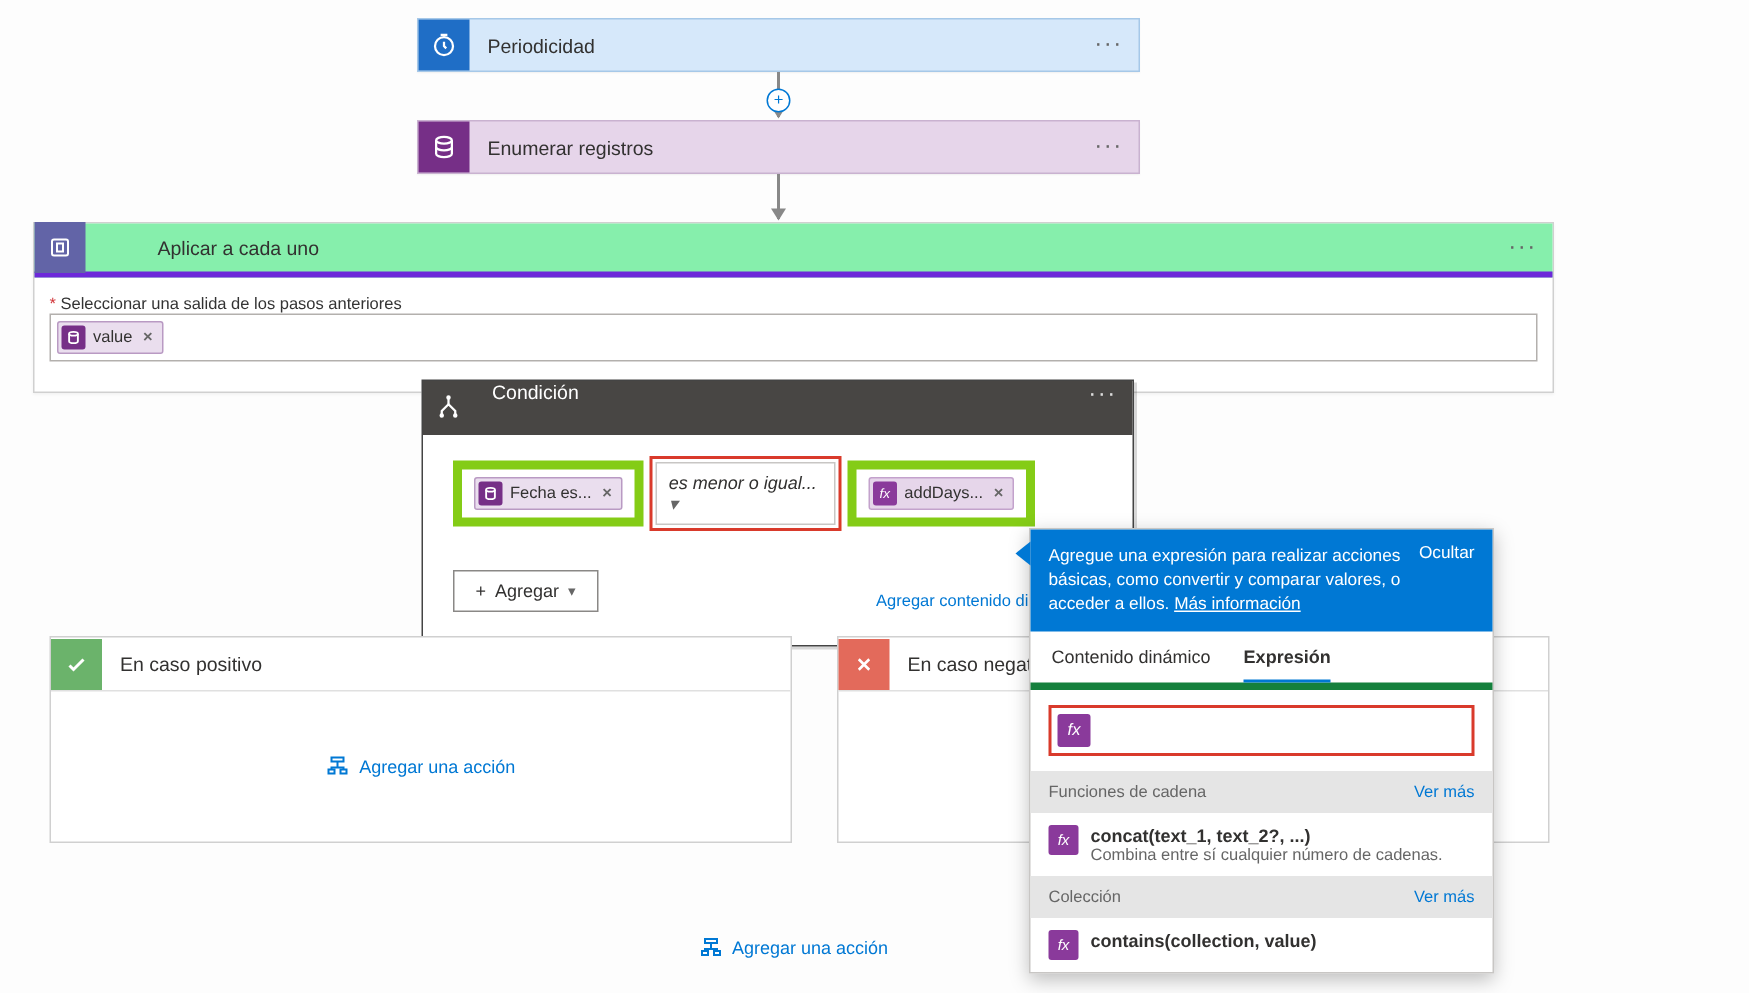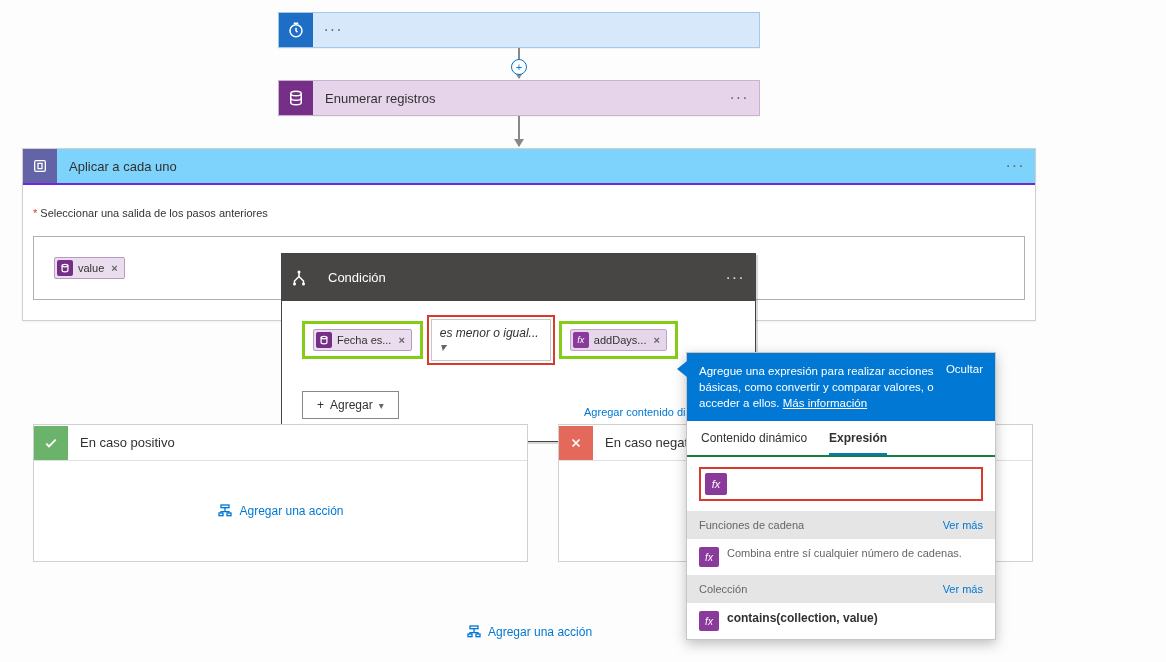--- a/index.html
+++ b/index.html
@@ -29,51 +29,51 @@
   .arrow2 { top: 116px; height: 30px; }
   .plus-circle {
     position:absolute; left:511px; top:59px; width:16px; height:16px; border:1px solid #0078d4; border-radius:50%;
     background:#fff; display:flex; align-items:center; justify-content:center; color:#0078d4; font-size:11px; z-index:2;
   }
 
   .foreach {
     position:absolute; left:22px; top:148px; width:1014px; background:#fff; border:1px solid #d0d0d0;
     box-shadow: 0 1px 2px rgba(0,0,0,0.05);
   }
-  .foreach-header { display:flex; align-items:center; height:36px; border-bottom:2px solid #6d28d9; background:#7dd3fc; }
+  .foreach-header { display:flex; align-items:center; height:36px; border-bottom:4px solid #6d28d9; background:#86efac;gap:36px; }
   .foreach-header .icon-box { width:34px; height:34px; background:#6264a7; display:flex; align-items:center; justify-content:center; color:#fff; }
   .foreach-header .title { flex:1; padding:0 12px; font-size:13px; }
   .foreach-header .ellipsis { width: 40px; text-align: center; color: #666; cursor: pointer; font-size: 16px; letter-spacing:1px;}
 
   .foreach-body { padding: 12px 10px 20px; }
-  .label-req { font-size:11px; color:#333;margin-top:10px; }
+  .label-req { font-size:11px; color:#333; }
   .label-req .ast { color:#d13438; }
   .value-token-row {
-    margin-top:17px; width:100%; border:1px solid #b3b0ad; padding:20px; display:flex; align-items:flex-end;
+    margin-top:0; width:100%; border:1px solid #b3b0ad; padding:4px; display:flex; align-items:flex-end;
   }
   .token {
     display:inline-flex; align-items:center; background:#eadeee; border:1px solid #b99ac3; border-radius:2px;
     font-size:11px; padding:2px 6px 2px 2px; gap:5px;
   }
   .token.fx { background:#e6d6ea; border-color:#c3a2cc; }
   .token .tok-icon { width:16px; height:16px; background:#762f87; color:#fff; display:flex; align-items:center; justify-content:center; font-size:9px; border-radius:2px; }
   .token.fx .tok-icon { background:#8a3a9b; font-style:italic; }
   .token .tok-x { color:#666; font-weight:bold; cursor:pointer; margin-left:2px; }
 
   .condition {
     position:absolute; left:281px; top:253px; width:475px; border:1px solid #444; background:#fff;
     box-shadow: 2px 2px 0 rgba(0,0,0,0.15);
   }
-  .condition-header { display:flex; align-items:center; height:47px; background:#484644; color:#fff; }
+  .condition-header { display:flex; align-items:flex-start; height:36px; background:#484644; color:#fff; }
   .condition-header .icon-box { width:34px; height:34px; background:#484644; display:flex; align-items:center; justify-content:center; }
   .condition-header .title { flex:1; padding:0 12px; font-size:13px; }
   .condition-header .ellipsis { width:40px; text-align:center; color:#ddd; cursor:pointer; font-size:16px; letter-spacing:1px;}
   .condition-body { padding:14px 20px 22px; position:relative; }
 
-  .cond-row { display:flex; gap:0; border:3px solid #84cc16; width:fit-content; align-items:stretch; }
+  .cond-row { display:flex; gap:0; border:6px solid #84cc16; width:fit-content; align-items:stretch; }
   .cond-cell { display:flex; align-items:center; padding:5px 8px; min-height:30px; }
   .cond-operator { width:120px; justify-content:space-between; cursor:pointer; font-size:12px; }
   .cond-operator-wrap { border:2px solid #d93a2b; padding:2px; margin:0 4px;font-style:italic; }
   .cond-operator .chev { color:#666; }
 
   .dyn-link { position:absolute; right:16px; top:104px; font-size:11px; color:#0078d4; cursor:pointer; display:flex; align-items:center; gap:4px; }
   .dyn-link .plus-sq { width:14px; height:14px; background:#0078d4; color:#fff; display:flex; align-items:center; justify-content:center; font-size:10px; }
 
   .add-btn {
     display:inline-flex; align-items:center; gap:6px; border:1px solid #8a8886; padding:6px 14px; font-size:12px; cursor:pointer;
@@ -104,21 +104,21 @@
     position:absolute; left:686px; top:352px; width:310px; background:#fff; border:1px solid #c8c6c4;
     box-shadow: 0 4px 12px rgba(0,0,0,0.25); z-index:20;
   }
   .expr-panel::before {
     content:""; position:absolute; left:-10px; top:8px; border-top:8px solid transparent; border-bottom:8px solid transparent; border-right:10px solid #0078d4;
   }
   .expr-top { background:#0078d4; color:#fff; padding:10px 12px; font-size:11.5px; display:flex; gap:0; }
   .expr-top .info { flex:1; line-height:1.4; }
   .expr-top .info a { color:#fff; text-decoration:underline; }
   .expr-top .hide { cursor:pointer; white-space:nowrap; }
-  .expr-tabs { display:flex; gap:22px; padding:10px 14px 0; border-bottom:2px solid #15803d; font-size:12px; }
+  .expr-tabs { display:flex; gap:22px; padding:10px 14px 0; border-bottom:5px solid #15803d; font-size:12px; }
   .expr-tabs .tab { padding-bottom:8px; cursor:pointer; color:#323130; }
   .expr-tabs .tab.active { border-bottom:2px solid #0078d4; font-weight:700; }
   .expr-input-wrap { padding:10px 12px; }
   .expr-input-box { border:2px solid #d93a2b; display:flex; align-items:center; padding:4px 4px; }
   .expr-input-box .fx-ic { width:22px; height:22px; background:#8a3a9b; color:#fff; display:flex; align-items:center; justify-content:center; font-style:italic; font-size:11px; border-radius:2px; }
   .expr-input-box input { border:none; flex:1; padding:4px 8px; font-family: Consolas, monospace; font-size:12px; outline:none; }
   .expr-update { margin:0 12px 12px; }
   .expr-update button { background:#0078d4; color:#fff; border:none; padding:7px 16px; font-size:12px; cursor:pointer; }
   .expr-section-head {
     background:#e5e5e5; padding:8px 12px; font-size:11px; color:#666; display:flex; justify-content:space-between; align-items:center;
@@ -135,20 +135,21 @@
 <div class="canvas">
 
   <div class="card trigger">
     <div class="icon-box">
       <svg width="18" height="18" viewBox="0 0 24 24" fill="none" stroke="white" stroke-width="2">
           <circle cx="12" cy="13" r="8"></circle>
           <path d="M12 9v4l2 2"></path>
           <path d="M9 3h6"></path>
         </svg>
     </div>
+    <div class="title">Periodicidad</div>
     <div class="ellipsis">···</div>
   </div>
 
   <div class="arrow arrow1"></div>
   <div class="plus-circle">+</div>
 
   <div class="card action-enum">
     <div class="icon-box">
       <svg width="18" height="18" viewBox="0 0 24 24" fill="none" stroke="white" stroke-width="2">
           <ellipse cx="12" cy="6" rx="7" ry="3"></ellipse>
@@ -313,20 +314,21 @@
         <div class="fx-ic">fx</div>
       </div>
     </div>
     <div class="expr-section-head">
       <span>Funciones de cadena</span>
       <span class="more">Ver más</span>
     </div>
     <div class="expr-func-row">
       <div class="fx-ic">fx</div>
       <div>
+        <div class="fn-name">concat(text_1, text_2?, ...)</div>
         <div class="fn-desc">Combina entre sí cualquier número de cadenas.</div>
       </div>
     </div>
     <div class="expr-section-head">
       <span>Colección</span>
       <span class="more">Ver más</span>
     </div>
     <div class="expr-func-row">
       <div class="fx-ic">fx</div>
       <div>

